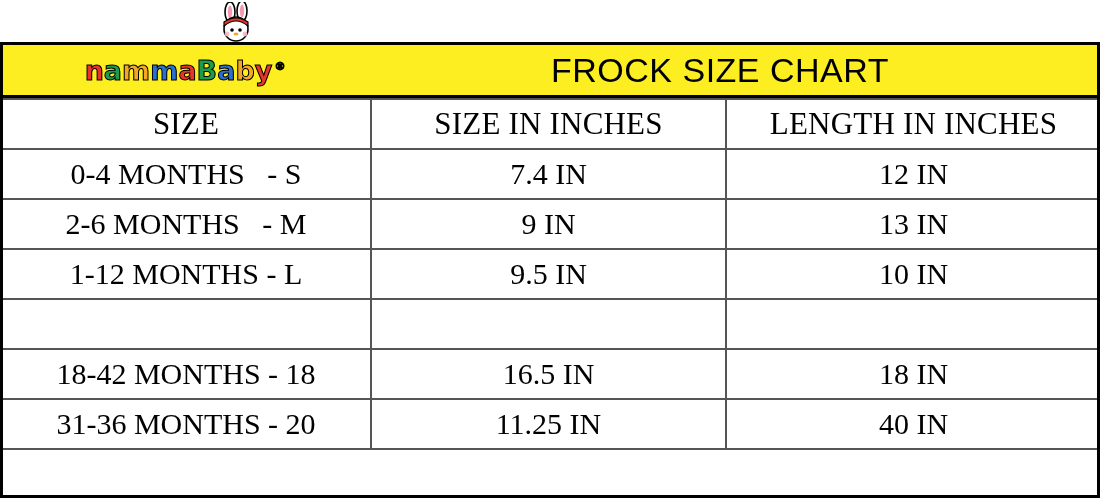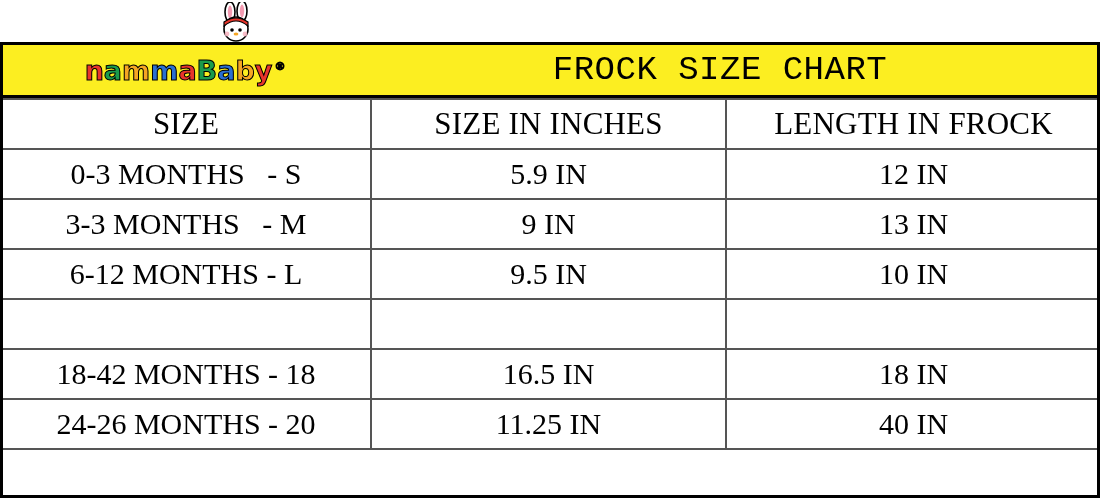--- a/index.html
+++ b/index.html
@@ -77,21 +77,21 @@
     color: #000;
     margin-left: 2px;
   }
   .banner-title {
     flex: 1;
     text-align: center;
     font-size: 34px;
     letter-spacing: 0.5px;
     color: #000;
     padding-right: 30px;
-    font-family: Liberation Mono, monospace;
+    font-family: Liberation Sans, sans-serif;
   }
 
   
   table.chart {
     position: absolute;
     left: 0;
     top: 98px;
     width: 1100px;
     border-collapse: collapse;
     table-layout: fixed;
@@ -161,48 +161,48 @@
   <table class="chart">
     <colgroup>
       <col class="col1">
         <col class="col2">
         <col class="col3">
     </colgroup>
     <tbody id="chart-body">
       <tr class="header">
         <td>SIZE</td>
         <td>SIZE IN INCHES</td>
-        <td>LENGTH IN FROCK</td>
+        <td>LENGTH IN INCHES</td>
       </tr>
     <tr class="">
-          <td>0-3 MONTHS   - S</td>
-          <td>5.9 IN</td>
+          <td>0-4 MONTHS   - S</td>
+          <td>7.4 IN</td>
           <td>12 IN</td>
         </tr>
         <tr class="">
-          <td>3-3 MONTHS   - M</td>
+          <td>2-6 MONTHS   - M</td>
           <td>9 IN</td>
           <td>13 IN</td>
         </tr>
         <tr class="">
-          <td>6-12 MONTHS - L</td>
+          <td>1-12 MONTHS - L</td>
           <td>9.5 IN</td>
           <td>10 IN</td>
         </tr>
         <tr class="blank">
           <td></td>
           <td></td>
           <td></td>
         </tr>
         <tr class="">
           <td>18-42 MONTHS - 18</td>
           <td>16.5 IN</td>
           <td>18 IN</td>
         </tr>
         <tr class="">
-          <td>24-26 MONTHS - 20</td>
+          <td>31-36 MONTHS - 20</td>
           <td>11.25 IN</td>
           <td>40 IN</td>
         </tr>
       </tbody>
   </table>
 
 </div>
 
 </body></html>

